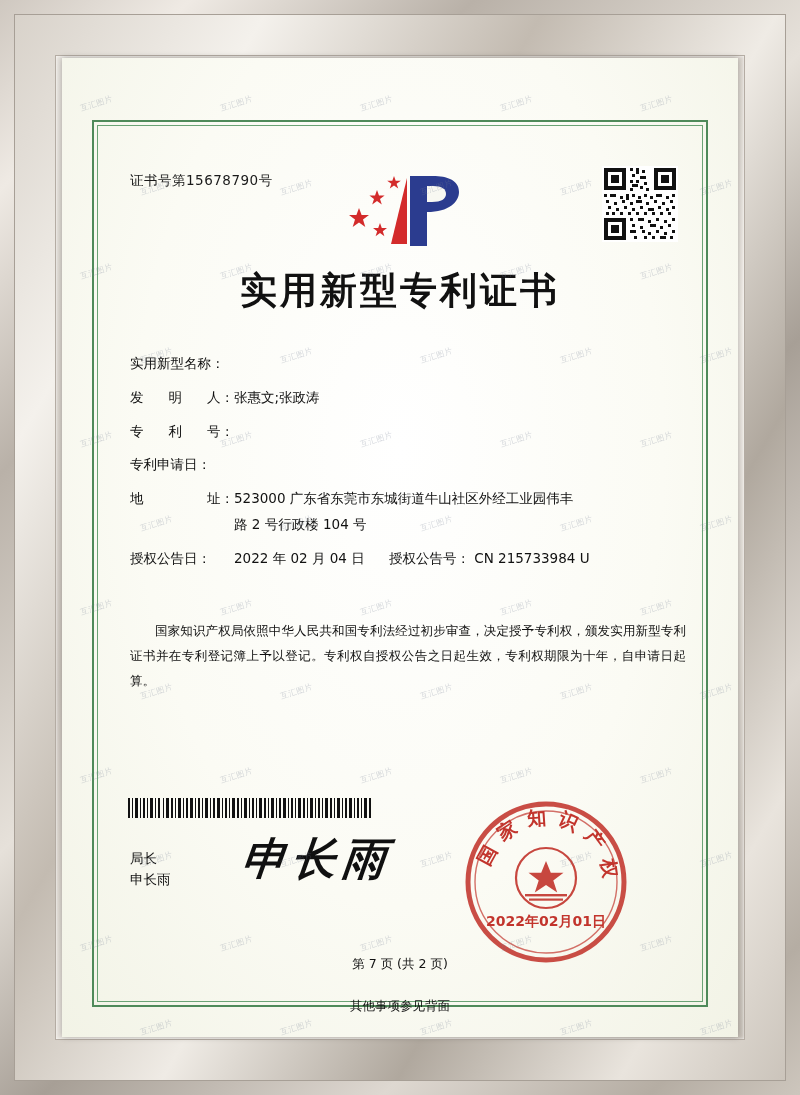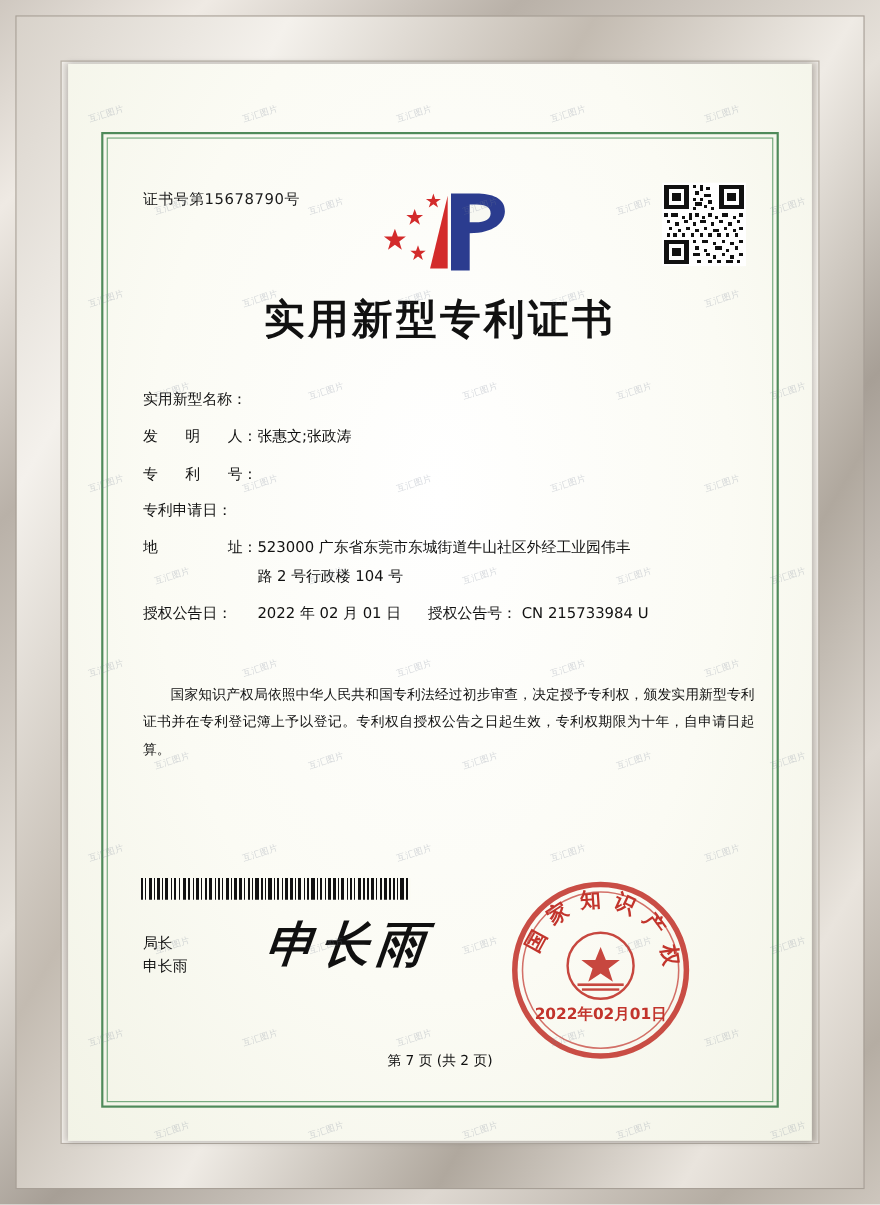--- a/index.html
+++ b/index.html
@@ -408,21 +408,21 @@
       </div>
       <div class="field-value">
         <span>523000 广东省东莞市东城街道牛山社区外经工业园伟丰</span>
         <span class="cont">路 2 号行政楼 104 号</span>
       </div>
     </div>
 
     <div class="field-row">
       <div class="field-label">授权公告日：</div>
       <div class="field-value">
-        <span>2022 年 02 月 01 日</span>
+        <span>2022 年 02 月 04 日</span>
         <span class="inline-extra">授权公告号：</span>
         <span>CN 215733984 U</span>
       </div>
     </div>
   </div>
 
   <div class="paragraphs">
     <p>国家知识产权局依照中华人民共和国专利法经过初步审查，决定授予专利权，颁发实用新型专利证书并在专利登记簿上予以登记。专利权自授权公告之日起生效，专利权期限为十年，自申请日起算。</p>
   </div>
 
@@ -519,20 +519,21 @@
         <path id="sealArc" d="M 84,84 m -58,0 a 58,58 0 1,1 116,0" transform="rotate(0 84 84)"></path>
       </defs>
       <text font-family="DejaVu Sans, sans-serif" font-size="19" font-weight="bold" fill="#c2342c" letter-spacing="10">
         <textPath href="#sealArc" startOffset="8%">国家知识产权局</textPath>
       </text>
     </svg>
   </div>
   <div class="seal-date">2022年02月01日</div>
 
   <div class="page-no">第 7 页 (共 2 页)</div>
+  <div class="footnote">其他事项参见背面</div>
 
   <div class="wm-layer" id="wm-layer">
       <div class="wm" style="left: 18px; top: 40px;">互汇图片</div>
       <div class="wm" style="left: 158px; top: 40px;">互汇图片</div>
       <div class="wm" style="left: 298px; top: 40px;">互汇图片</div>
       <div class="wm" style="left: 438px; top: 40px;">互汇图片</div>
       <div class="wm" style="left: 578px; top: 40px;">互汇图片</div>
       <div class="wm" style="left: 78px; top: 124px;">互汇图片</div>
       <div class="wm" style="left: 218px; top: 124px;">互汇图片</div>
       <div class="wm" style="left: 358px; top: 124px;">互汇图片</div>

